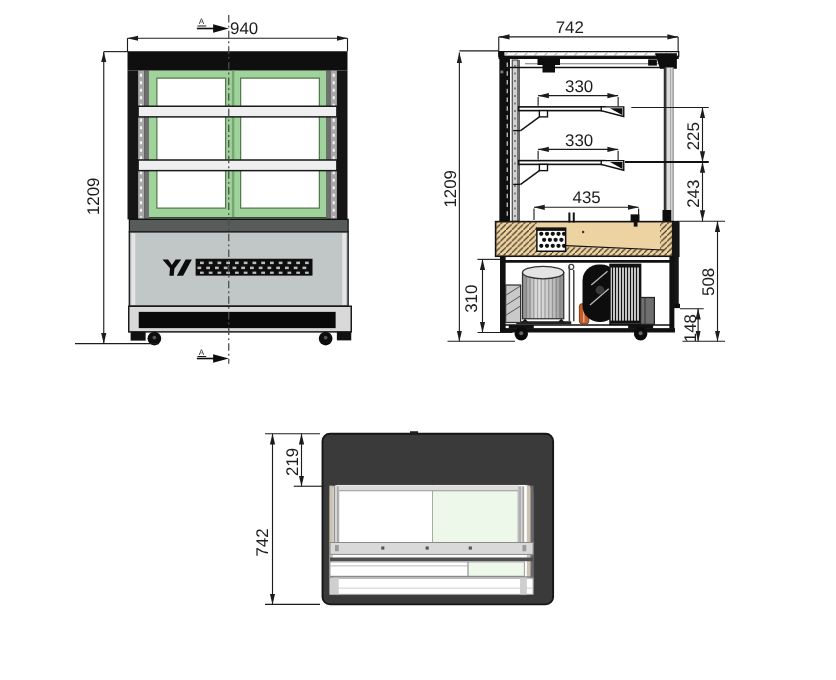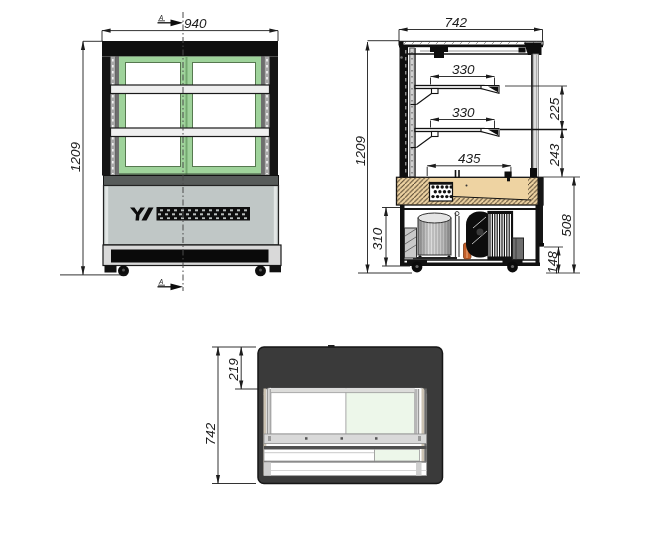--- a/index.html
+++ b/index.html
@@ -1,16 +1,16 @@
 <!DOCTYPE html>
 <html><head>
 <meta charset="utf-8">
 <style>
 html,body{margin:0;padding:0;background:#ffffff;}
-#page{width:669px;height:496px;position:relative;overflow:hidden;background:#fff;font-style:italic;}
+#page{width:669px;height:496px;position:relative;overflow:hidden;background:#fff;}
 text{font-family:"Liberation Sans",sans-serif;fill:#1c1c1c;}
 .dim{font-size:13.5px;}
 .sec{font-size:6.5px;}
 </style>
 </head>
 <body>
 <div id="page">
 <svg width="669" height="544" viewBox="0 0 669 544">
 <defs>
 <marker id="ma" orient="auto-start-reverse" markerWidth="11" markerHeight="7" refX="8.6" refY="2.6" markerUnits="userSpaceOnUse">

